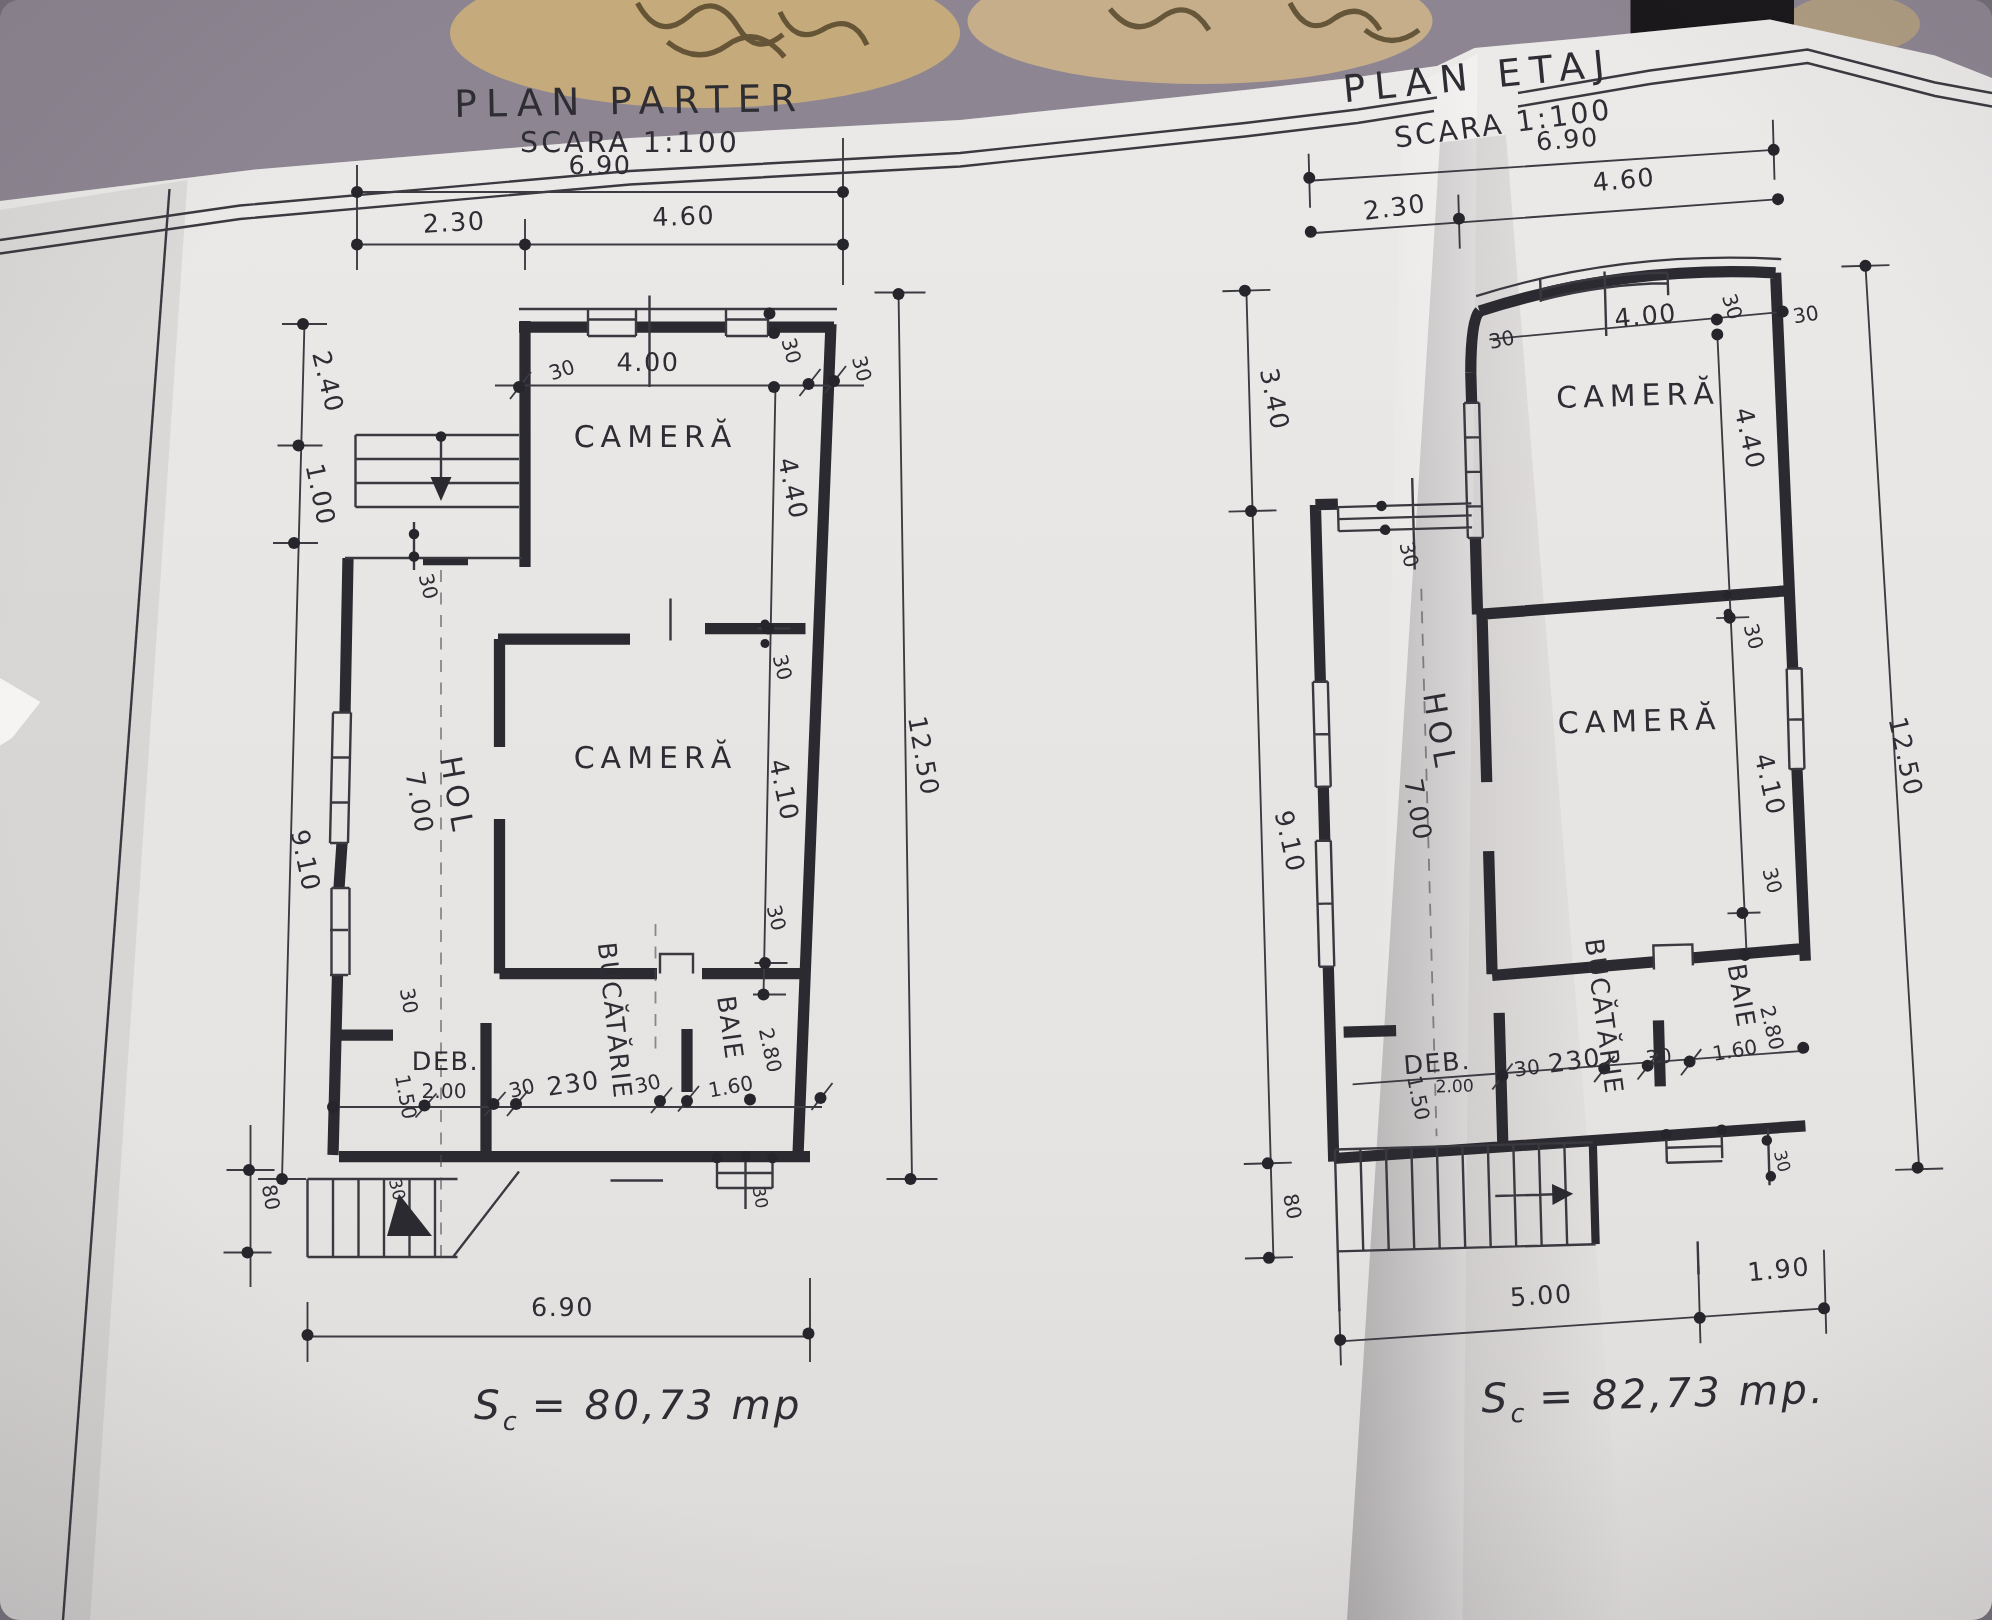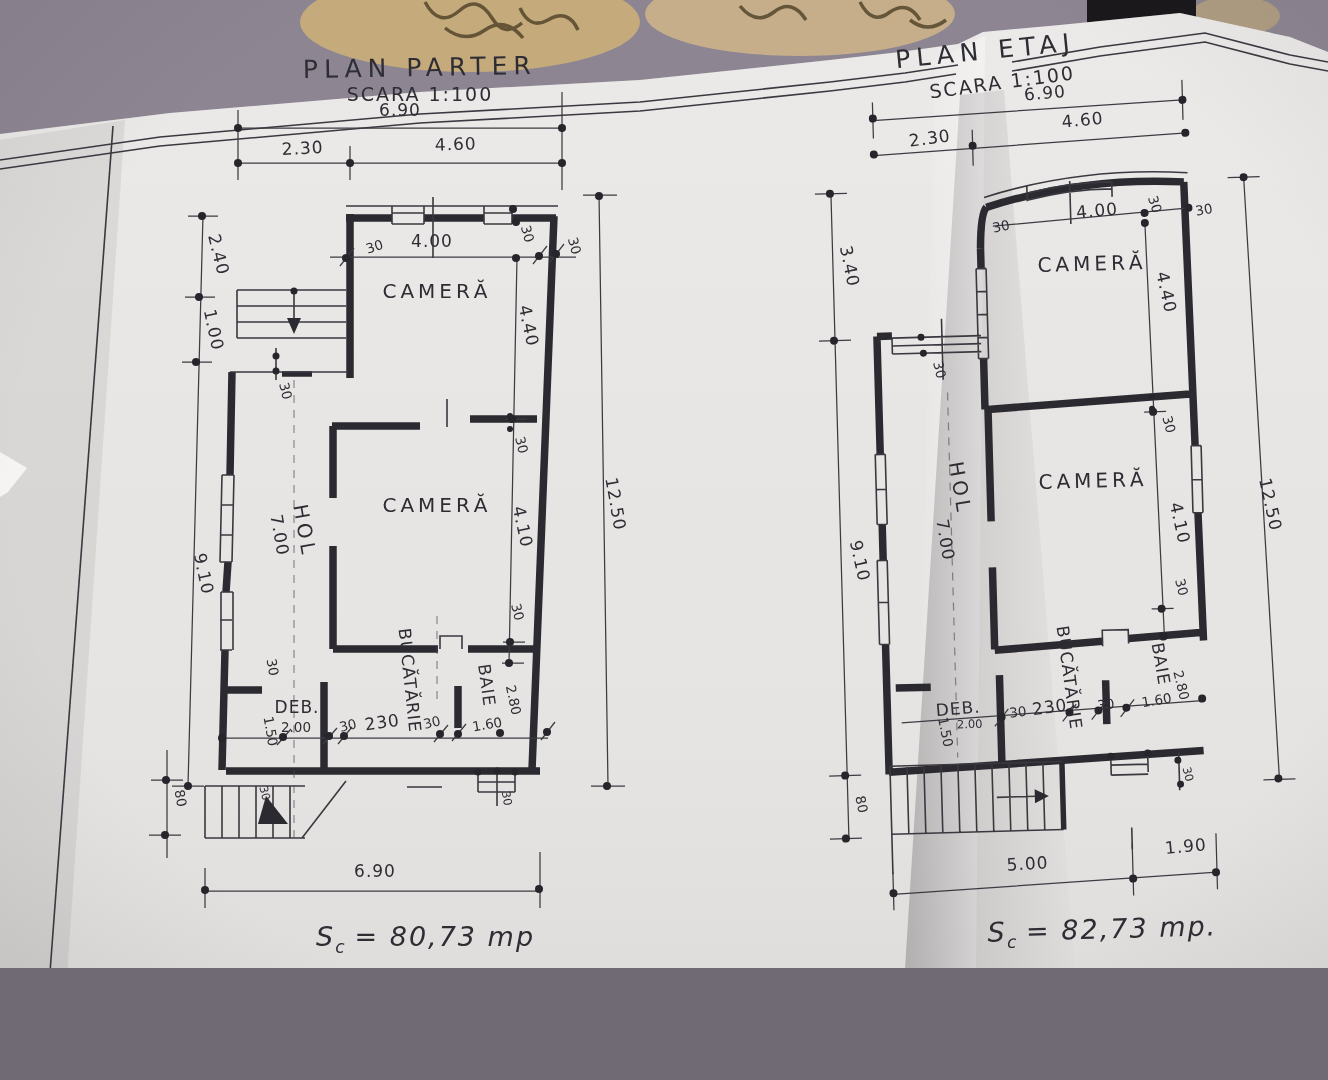--- a/index.html
+++ b/index.html
@@ -1,17 +1,17 @@
 <!DOCTYPE html>
 <html><head>
 <meta charset="utf-8">
 <style>
   html,body{margin:0;padding:0;background:#6f6a74;}
-  .stage{position:relative;width:1328px;height:968px;overflow:hidden;
-         font-family:"DejaVu Sans",sans-serif;}
+  .stage{position:relative;width:1328px;height:1080px;overflow:hidden;
+         font-family:"DejaVu Sans",sans-serif;border-radius:13px;}
   svg{position:absolute;inset:0;}
   .ink path, .ink polyline{fill:none;}
   .w8{stroke:#2b2a31;stroke-width:7.5;}
   .w6{stroke:#2b2a31;stroke-width:5.5;}
   .thin{stroke:#3a3940;stroke-width:1.6;}
   .dim{stroke:#3c3b42;stroke-width:1.25;}
   .dash{stroke:#4a4950;stroke-width:1.2;stroke-dasharray:8 7;opacity:.6;}
   text{fill:#2e2d34;}
   .t-title{font-size:25px;letter-spacing:6px;}
   .t-scara{font-size:19px;letter-spacing:2px;}

